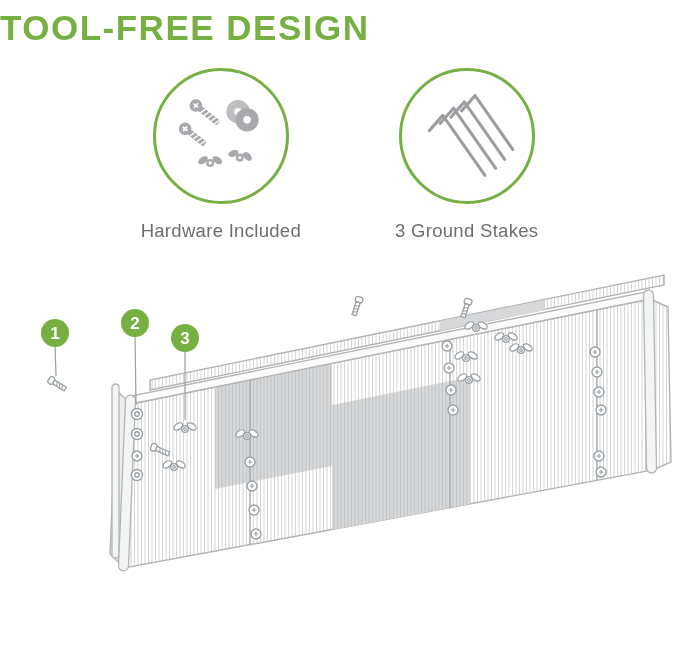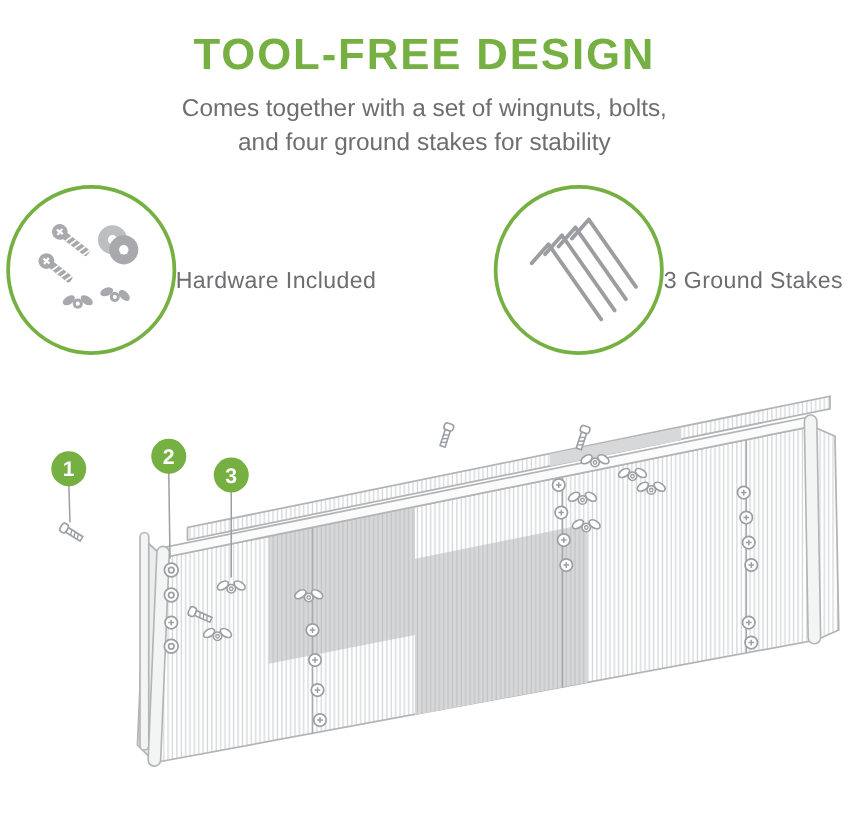--- a/index.html
+++ b/index.html
@@ -1,31 +1,31 @@
 <!DOCTYPE html>
 <html><head>
 <meta charset="utf-8">
 <style>
   html,body{margin:0;padding:0;background:#ffffff;}
   .page{
     width:679px;height:664px;overflow:hidden;background:#ffffff;
     font-family:"Liberation Sans",sans-serif;position:relative;
   }
-  header{ text-align:center; padding-top:24px; }
+  header{ padding-top:8px; }
   h1.title{
     margin:0; font-size:35px; font-weight:bold; letter-spacing:1.5px;
     color:#76b043;
   }
   p.subtitle{
     margin:10px 0 0 0; font-size:19.5px; line-height:1.38; color:#6d6e71;
   }
   .features{
     margin-top:20px; display:flex; justify-content:center; gap:94px;
   }
-  .feature{ margin:0; display:flex; flex-direction:row; align-items:center; }
+  .feature{ margin:0; display:flex; flex-direction:column; align-items:center; }
   .circle{
     width:130px;height:130px;border:3px solid #76b043;border-radius:50%;
     display:flex;align-items:center;justify-content:center;background:#fff;
   }
   .feature figcaption{
     margin-top:16px; font-size:18.5px; color:#6d6e71; letter-spacing:0.3px;
   }
   .diagram{ margin-top:2px; }
   .diagram svg{ display:block; }
 
@@ -40,24 +40,20 @@
     font-family:"Liberation Sans",sans-serif;
   }
 </style>
 </head>
 <body>
 
 <div class="page">
 
   <header>
     <h1 class="title">TOOL-FREE DESIGN</h1>
-    <p class="subtitle">
-      <span>Comes together with a set of wingnuts, bolts,</span><br>
-      <span>and four ground stakes for stability</span>
-    </p>
   </header>
 
   <div class="features">
 
     <figure class="feature">
       <div class="circle">
         <svg viewBox="0 0 136 136" width="122" height="122">
 
           <g transform="translate(40,34) rotate(38)">
             <rect x="5" y="-3.4" width="27" height="6.8" rx="2" fill="#a7a9ac"></rect>

